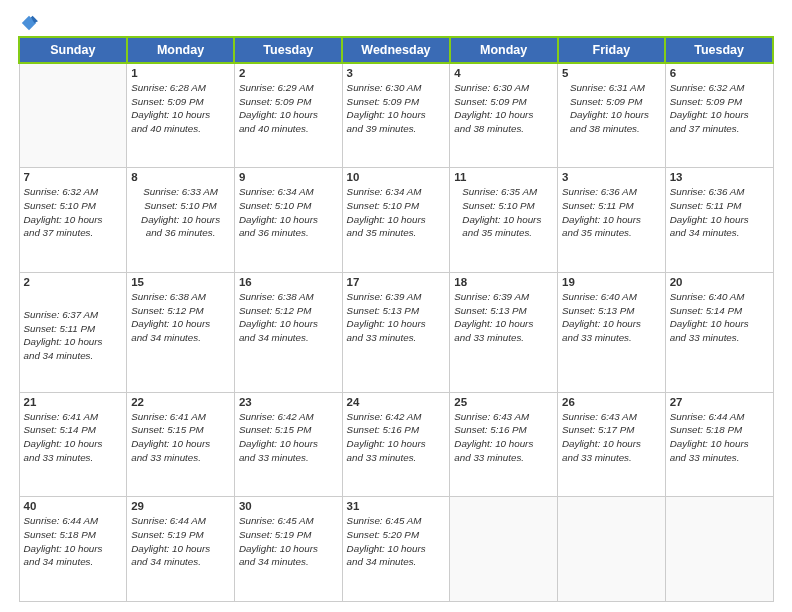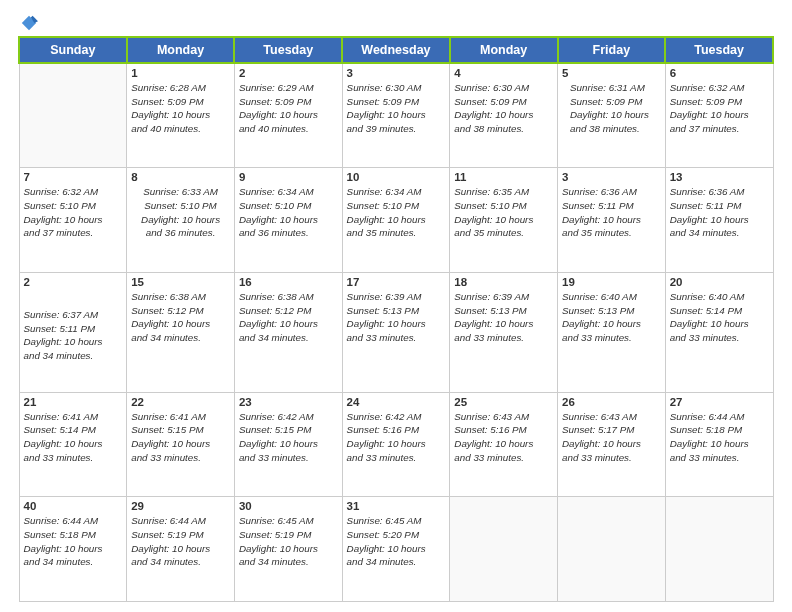--- a/index.html
+++ b/index.html
@@ -207,21 +207,21 @@
           </td>
           <td>
             <span class="day-num">10</span>
             <div class="cell-info" style="white-space: pre-line;">Sunrise: 6:34 AM
 Sunset: 5:10 PM
 Daylight: 10 hours
 and 35 minutes.</div>
           </td>
           <td>
             <span class="day-num">11</span>
-            <div class="cell-info" style="white-space: pre-line;">Sunrise: 6:35 AM
+            <div class="cell-info" style="white-space: pre-line; margin-left: 8px;">Sunrise: 6:35 AM
 Sunset: 5:10 PM
 Daylight: 10 hours
 and 35 minutes.</div>
           </td>
           <td>
             <span class="day-num">3</span>
             <div class="cell-info" style="white-space: pre-line;">Sunrise: 6:36 AM
 Sunset: 5:11 PM
 Daylight: 10 hours
 and 35 minutes.</div>

